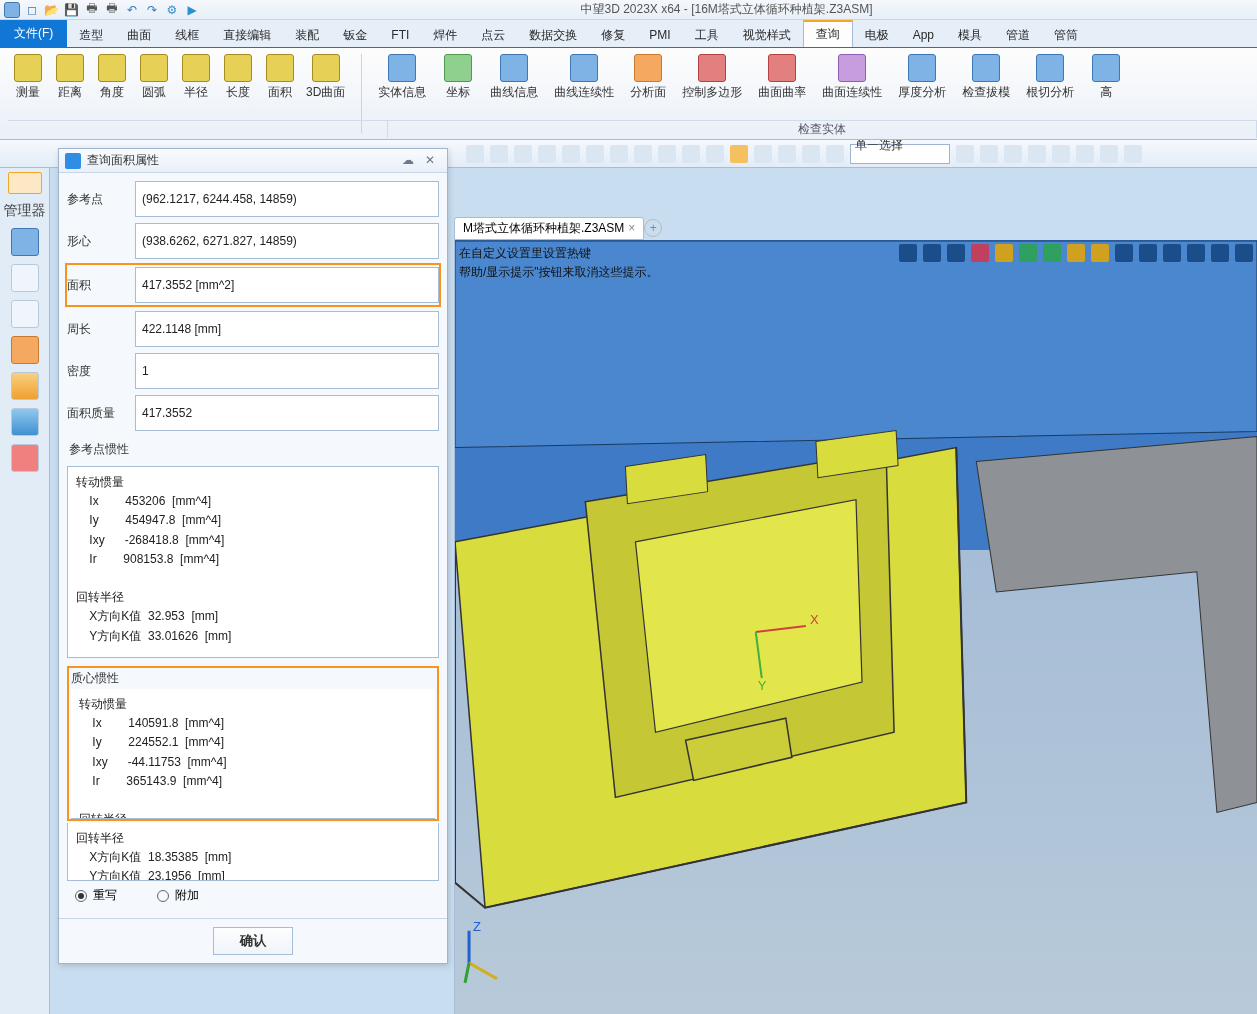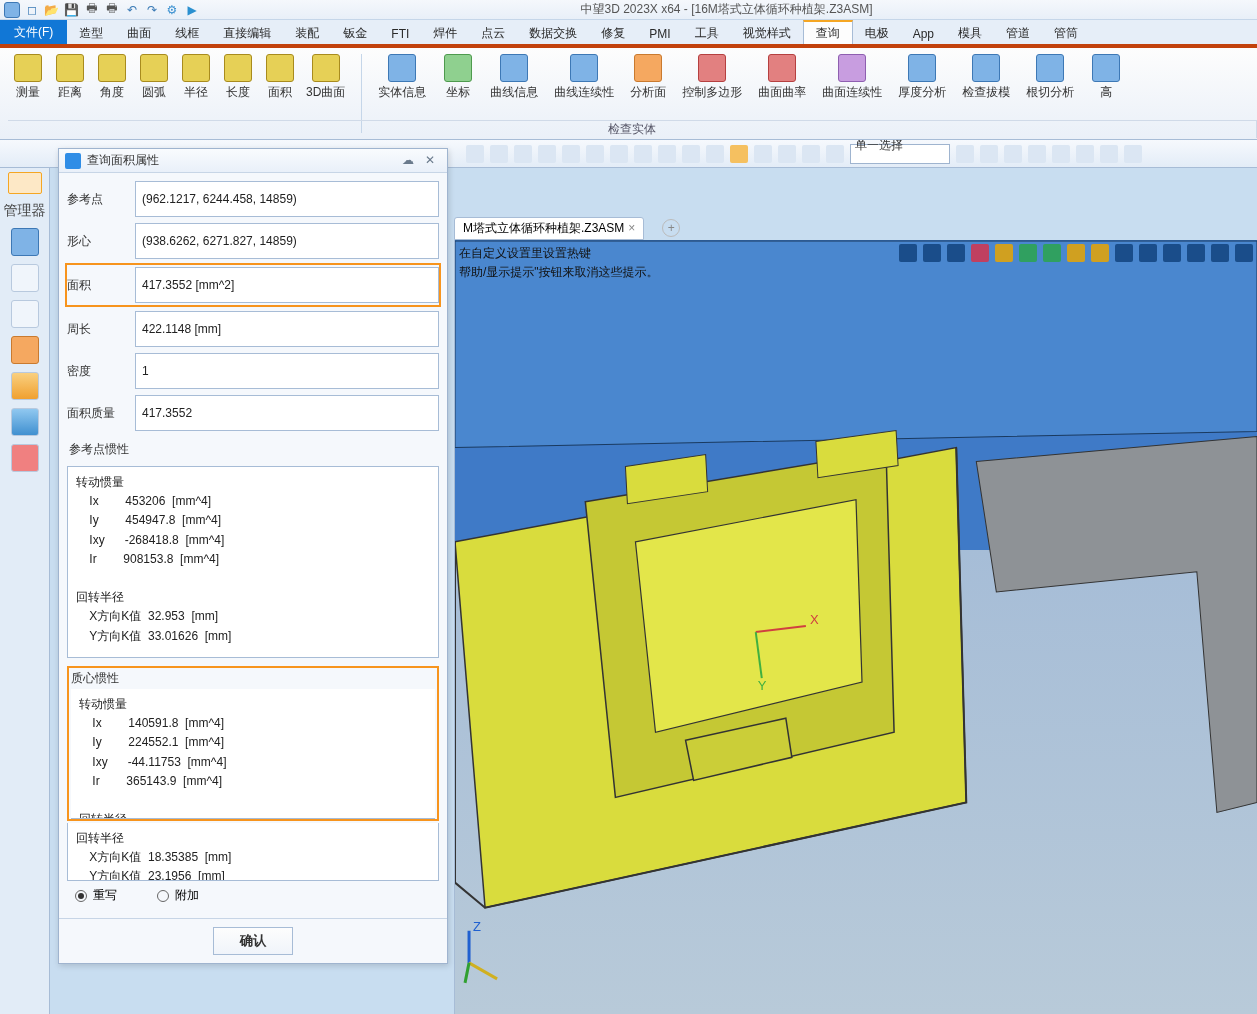--- a/index.html
+++ b/index.html
@@ -5,34 +5,34 @@
 * { margin: 0; padding: 0; box-sizing: border-box; }
 body { font-family: "Microsoft YaHei", sans-serif; font-size: 12px; background: #c8ddf0; overflow: hidden; width: 1257px; height: 1014px; position: relative; }
 
 
 .title-bar { height: 20px; background: linear-gradient(#f5f8fc,#e8eff8); display: flex; align-items: center; padding: 0 4px; border-bottom: 1px solid #c5d6e9; }
 .title-icons { display: flex; gap: 4px; align-items: center; }
 .title-icons span { width: 16px; height: 16px; display: inline-flex; align-items: center; justify-content: center; }
 .title-text { flex: 1; text-align: center; color: #555; }
 
 
-.menu-bar { height: 28px; background: #e6eef8; display: flex; align-items: stretch; border-bottom: 4px solid #c2410c; }
+.menu-bar { height: 28px; background: #e6eef8; display: flex; align-items: stretch; border-bottom: 1px solid #c2410c; }
 .menu-file { background: #1177d6; color: #fff; padding: 0 14px; display: flex; align-items: center; }
 .menu-item { padding: 0 12px; display: flex; align-items: center; color: #2a2a2a; border-top: 3px solid transparent;}
 .menu-item.active { background: #fdfdfd; border-top: 2px solid #f5a623; border-left:1px solid #a7bcd6; border-right:1px solid #a7bcd6;}
 
 
 .ribbon { height: 92px; background: linear-gradient(#fdfdfd,#eaf0f8); border-bottom: 1px solid #a7bcd6; display: flex; padding: 4px 8px; gap: 8px; position: relative;}
 .ribbon-btn { display: flex; flex-direction: column; align-items: center; gap: 2px; padding: 2px 4px; min-width: 40px;}
 .ribbon-icon { width: 28px; height: 28px; border-radius: 3px; display:inline-block;}
 .ribbon-label { color: #333; font-size: 12px; white-space: nowrap; }
 .ribbon-sep { width: 1px; background: #c5d6e9; margin: 2px 4px;}
 .ribbon-left-cluster { display:flex; gap:2px;}
 .ribbon-big-cluster { display:flex; gap:8px;}
-.ribbon-groupbar { position:absolute; top:72px; left:8px; right:0; height:18px; border-top:1px solid #d0dae8; text-align:center; color:#556; display:flex;flex-direction:column;}
+.ribbon-groupbar { position:absolute; top:72px; left:8px; right:0; height:18px; border-top:1px solid #d0dae8; text-align:center; color:#556; display:flex;}
 .ribbon-groupbar span { padding:0 8px; border-right:1px solid #d0dae8; flex:none; text-align:center;}
 .ribbon-groupbar .wide { flex:1; }
 
 
 .toolbar2 { height: 28px; background: linear-gradient(#f6f9fd,#e3ecf7); border-bottom: 1px solid #a7bcd6; display:flex; align-items:center; padding:0 6px; gap:6px;}
 .tb2-btn { width:18px; height:18px; background:#dbe6f3; border-radius:2px;}
 .tb2-sel { height:20px; border:1px solid #9fb4cf; background:#fff; padding:0 18px 16px 4px; display:flex; align-items:center; font-size:12px; color:#333; min-width:100px;}
 
 
 .leftbar { position:absolute; left:0; top:168px; width:50px; bottom:0; background:#e2ecf7; border-right:1px solid #a7bcd6; display:flex; flex-direction:column; align-items:center; gap:8px; padding-top:4px;}
@@ -61,21 +61,21 @@
 .folder-btn { width:26px; height:22px; border:1px solid #b8a050; background:linear-gradient(#ffe9a0,#f6c94d); border-radius:3px;}
 .radio-row { display:flex; gap:40px; padding:0 8px 6px 8px; align-items:center;}
 .radio { display:flex; align-items:center; gap:6px;}
 .radio i { width:12px; height:12px; border:1px solid #666; border-radius:50%; display:inline-block; position:relative;}
 .radio.checked i::after { content:''; position:absolute; inset:2px; border-radius:50%; background:#333;}
 
 .dlg-footer { display:flex; justify-content:center; padding:8px; border-top:1px solid #c7d5e6;}
 .ok-btn { padding:4px 26px; border:1px solid #a7bcd6; background:linear-gradient(#fdfdfd,#f0f4fa); color:#333;font-weight:bold;}
 
 
-.tabstrip { position:absolute; left:454px; top:216px; height:24px; display:flex; align-items:center; gap:18px;}
+.tabstrip { position:absolute; left:454px; top:216px; height:24px; display:flex; align-items:center; gap:0;}
 .tab { background:#fff; border:1px solid #a7bcd6; padding:2px 8px; border-radius:3px 3px 0 0; display:flex; align-items:center; gap:4px; font-size:12px;}
 .tab .close { color:#888;}
 .tab-add { width:18px; height:18px; border:1px solid #bbb; border-radius:50%; text-align:center; line-height:16px; color:#888;}
 
 .viewport { position:absolute; left:454px; right:0; top:240px; bottom:0; background:#e0e7ef; overflow:hidden; border-left:1px solid #a7bcd6;}
 .vp-sky { position:absolute; inset:0; background:linear-gradient(#3f7ac7 0%, #3f7ac7 40%, #a6bdd7 40%, #b8cad9 100%);}
 .hint { position:absolute; left:4px; top:4px; color:#111; font-size:12px; line-height:1.6;}
 .vp-toolbar { position:absolute; right:4px; top:4px; display:flex; gap:6px;}
 .vp-tb-i { width:18px; height:18px; background:#1a4d8a; border-radius:2px;}
 

